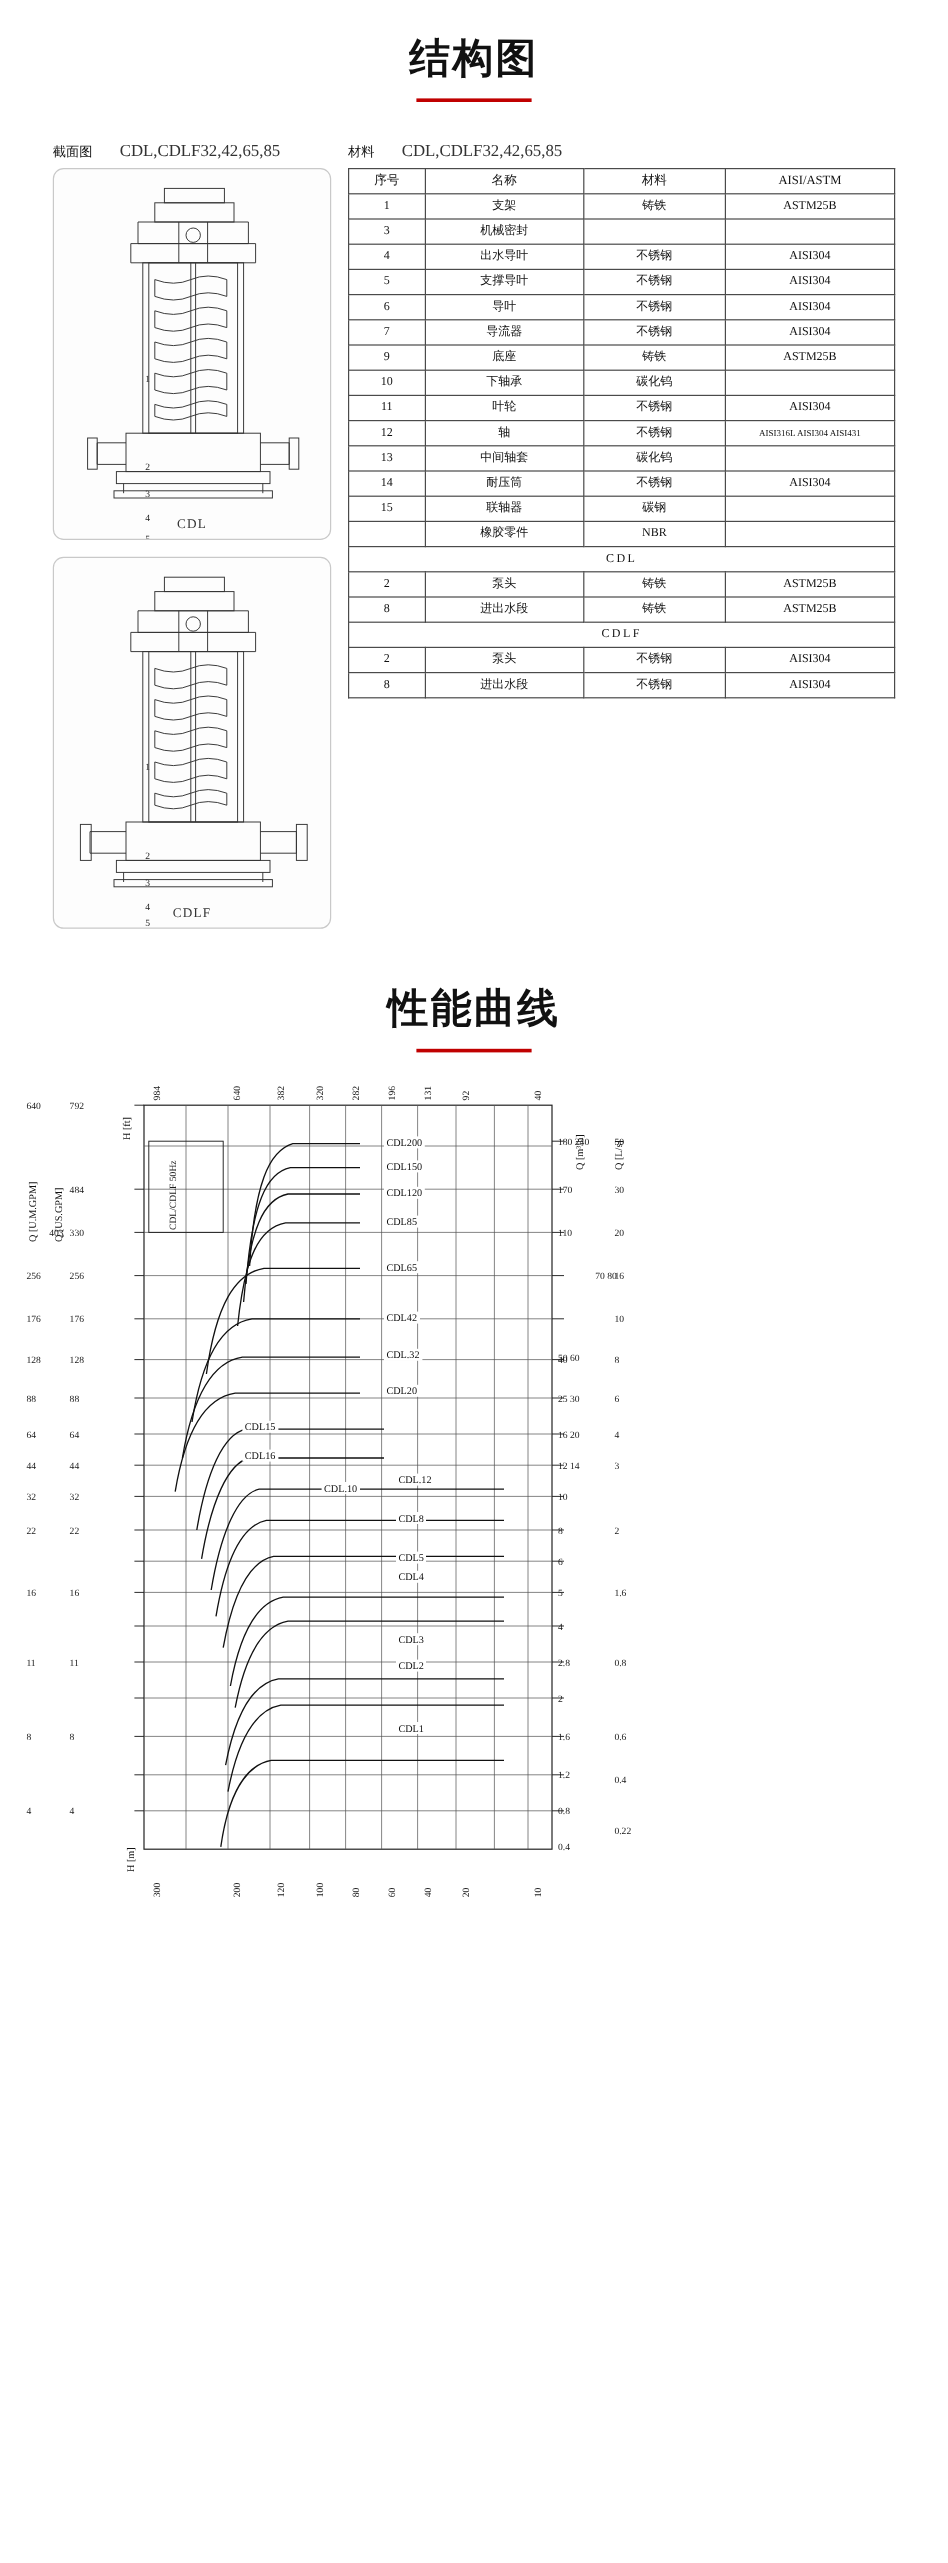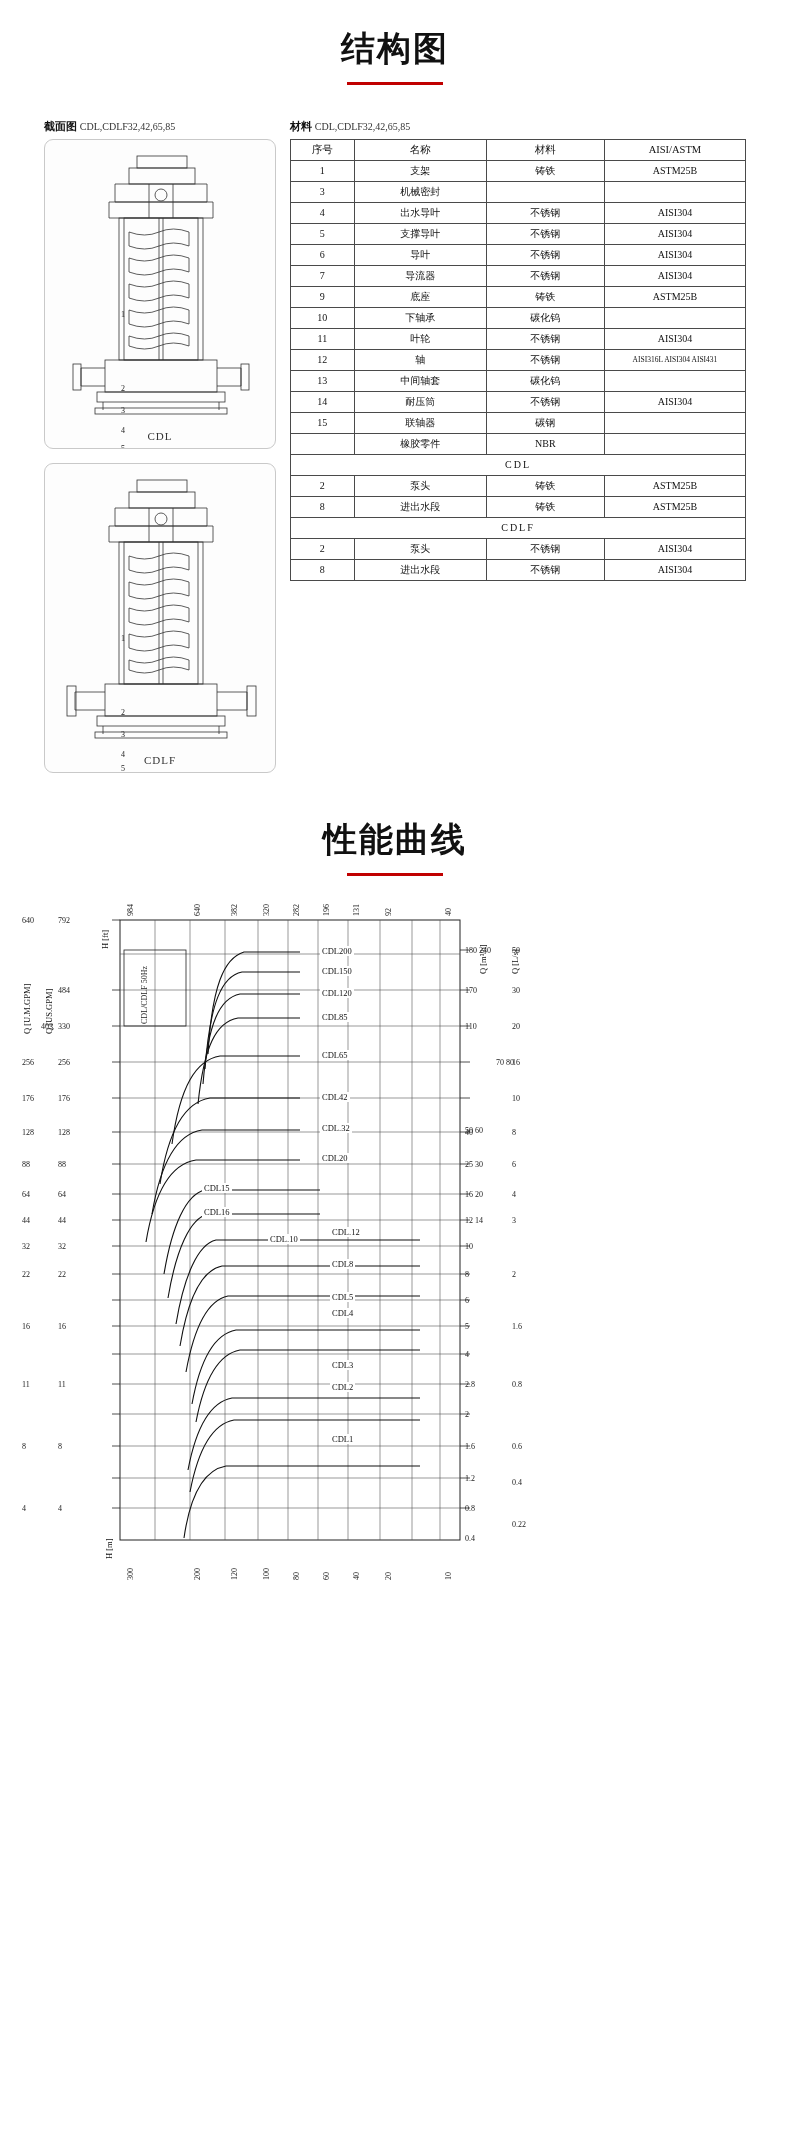--- a/index.html
+++ b/index.html
@@ -37,22 +37,22 @@
   }
   .struct-left { width: 232px; }
   .struct-right { flex: 1; }
 
   .cap {
     font-size: 11px;
     margin-bottom: 5px;
     color: #111;
     white-space: nowrap;
   }
-  .cap b { font-weight: bold; }
-  .cap .cap-sub { font-size: 10px; color: #333; }
+  .cap b { font-weight: normal; }
+  .cap .cap-sub { font-size: 14px; color: #333; margin-left: 20px; }
 
   .drawing-box {
     border: 1px solid #c9c9c9;
     border-radius: 9px;
     height: 310px;
     position: relative;
     background: #fdfdfd;
     overflow: hidden;
   }
   .drawing-box + .drawing-box { margin-top: 14px; }

